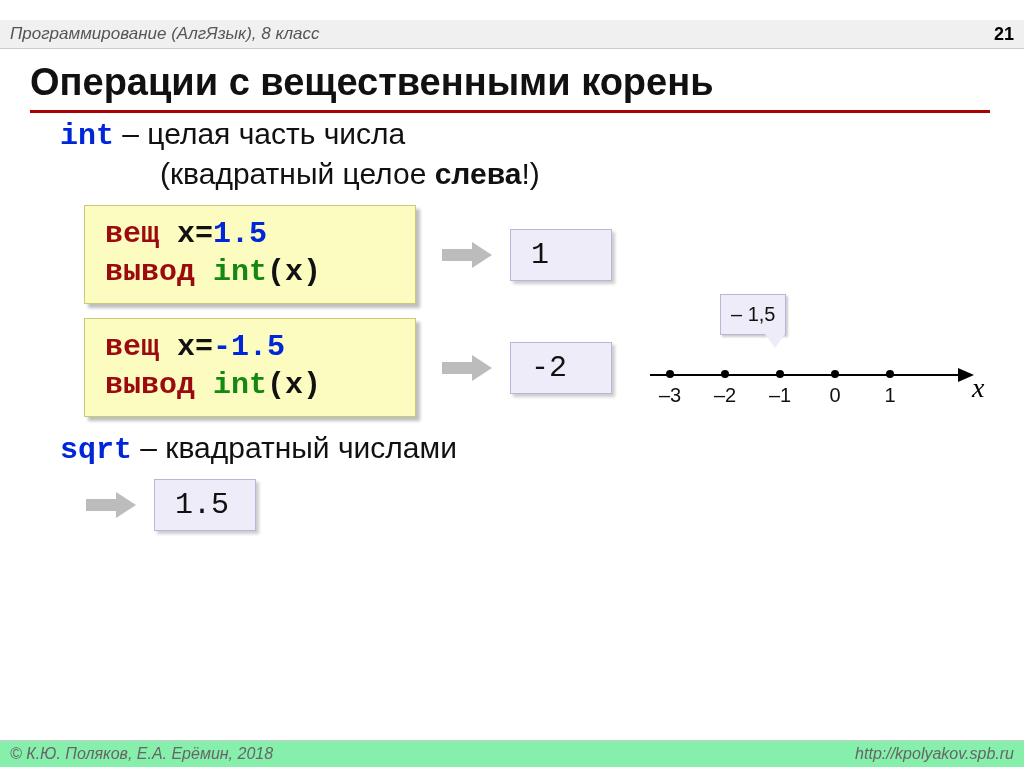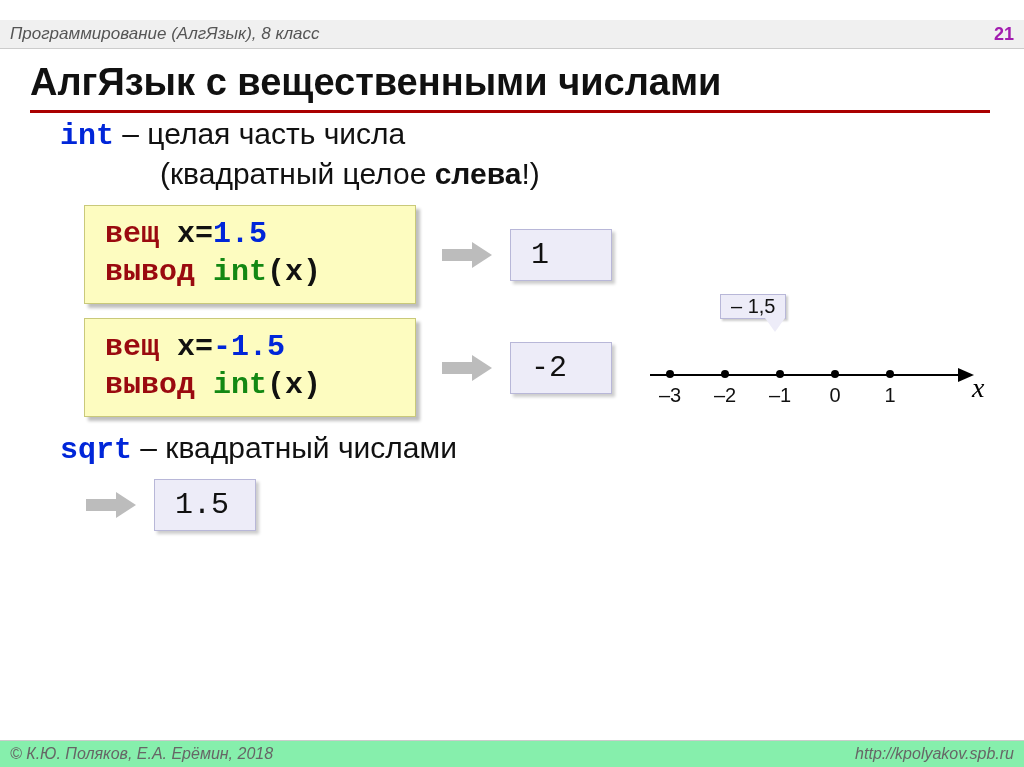--- a/index.html
+++ b/index.html
@@ -18,21 +18,21 @@
     height: 28px;
     padding: 0 10px;
     display: flex;
     justify-content: space-between;
     align-items: center;
     font-size: 17px;
     font-style: italic;
     color: #555;
     margin-top: 20px;
   }
-  .page-number { font-weight: bold; color:#a21caf; font-style: normal; font-size:18px;}
+  .page-number { font-weight: bold; color:#000000; font-style: normal; font-size:18px;}
   .title {
     font-size: 38px;
     font-weight: bold;
     color: #111;
     margin: 12px 0 4px 30px;
     border-bottom: 3px solid #a00;
     padding-bottom: 6px;
     width: 960px;
   }
   .content { padding: 0 4px 0 60px; font-size: 30px; color:#111;}
@@ -104,21 +104,21 @@
     top: 330px;
     width: 350px;
     font-size: 20px;
   }
   .callout {
     position:absolute;
     left: 70px; top: -36px;
     background:#edecf8;
     border:1px solid #b8b7d8;
     box-shadow:2px 2px 2px rgba(0,0,0,0.2);
-    padding: 0 10px;
+    padding: 8px 10px;
     font-size: 20px;
     color:#111;
   }
   .callout:after {
     content:"";
     position:absolute;
     left: 44px; top: 100%;
     width:0;height:0;
     border-left:10px solid transparent;
     border-right:10px solid transparent;
@@ -144,21 +144,21 @@
   .x-letter { position:absolute; left:322px; top:22px; font-style:italic; font-family:"Times New Roman",serif; font-size:28px; }
 </style>
 </head>
 <body>
 
 <div class="header-bar">
   <span>Программирование (АлгЯзык), 8 класс</span>
   <span class="page-number">21</span>
 </div>
 
-<div class="title">АлгЯзык с вещественными числами</div>
+<div class="title">Операции с вещественными корень</div>
 
 <div class="content">
   <div class="def-line">
     <span class="kw">int</span><span> – целая часть числа</span>
   </div>
   <div class="sub-line">
     <span>(квадратный целое </span><b>слева</b><span>!)</span>
   </div>
 
   <div class="row">

